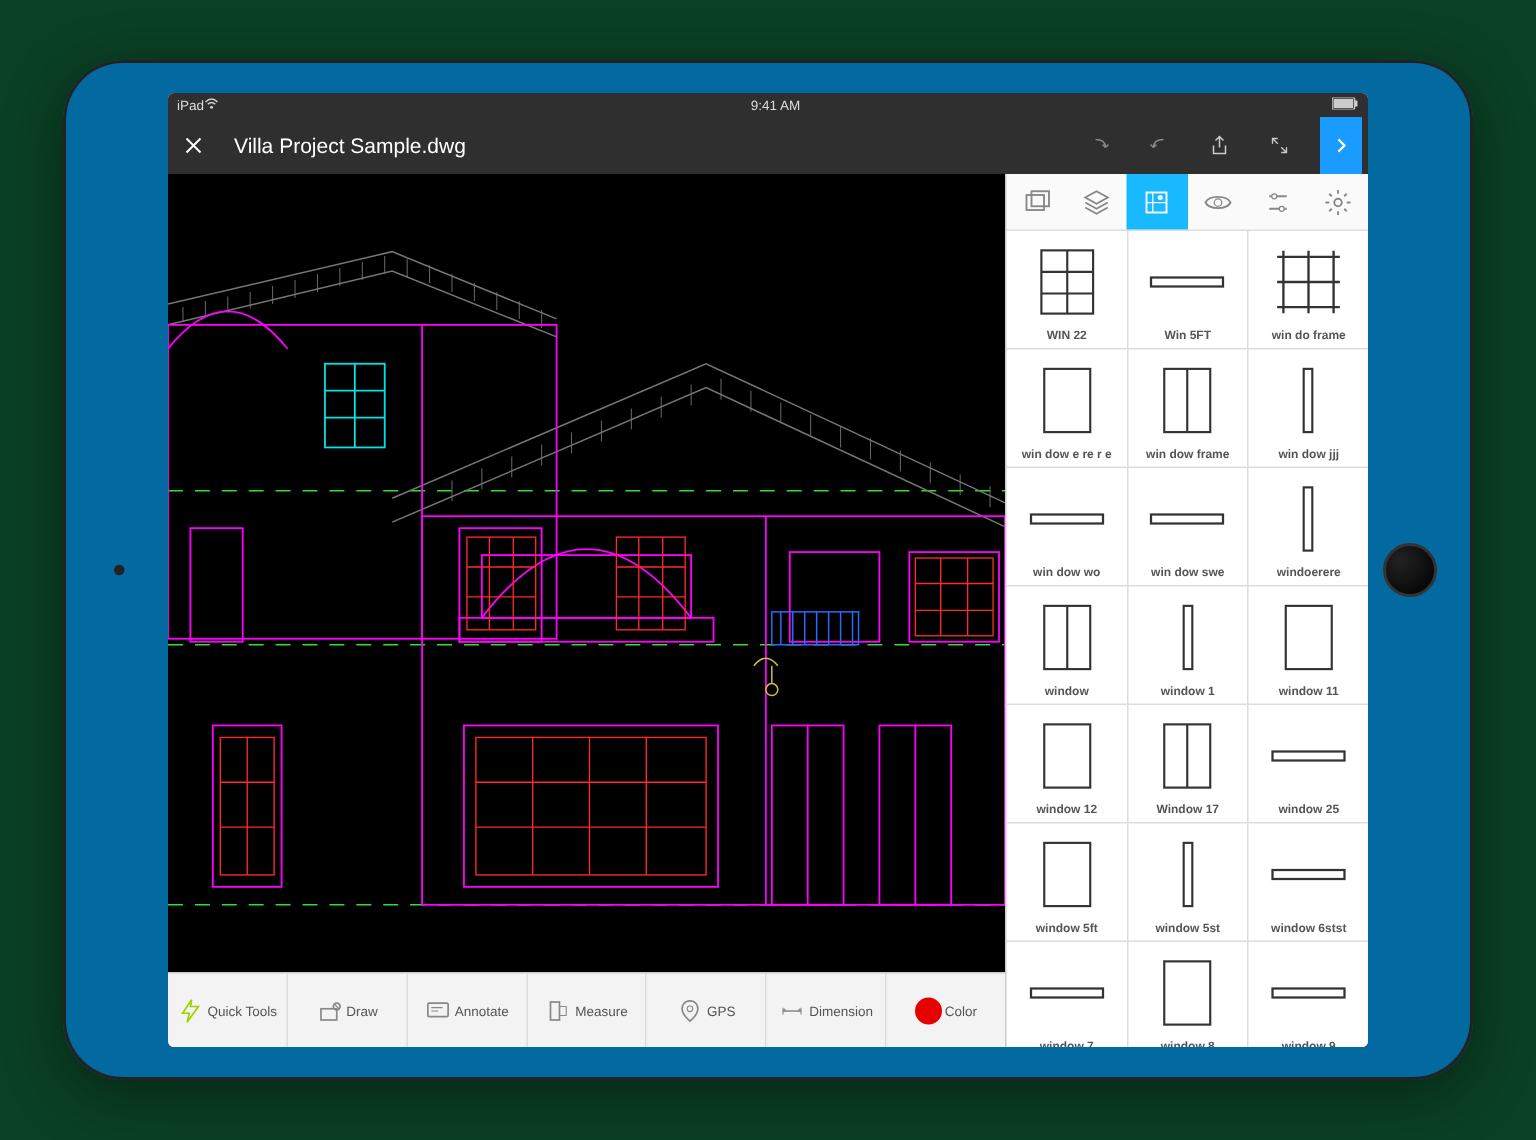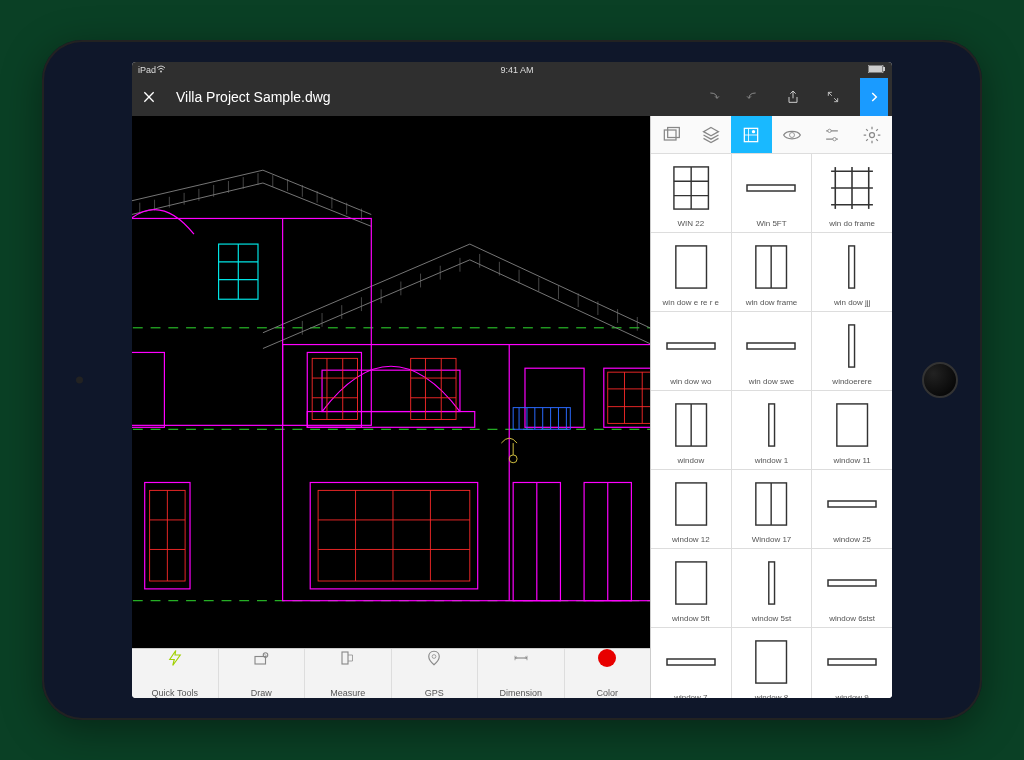--- a/index.html
+++ b/index.html
@@ -5,23 +5,23 @@
   * { box-sizing: border-box; margin: 0; padding: 0; }
   body {
     background: #0a4025;
     font-family: -apple-system, "Helvetica Neue", Arial, sans-serif;
     width: 1024px; height: 760px;
     display: flex; align-items: center; justify-content: center;
     overflow: hidden;
   }
   .ipad-frame {
     width: 940px; height: 680px;
-    background: #0f172a;
+    background: #0369a1;
     border-radius: 40px;
-    padding: 22px 90px;
+    padding: 22px 70px;
     position: relative;
     box-shadow: 0 10px 40px rgba(0,0,0,.4), inset 0 0 0 2px #222;
   }
   .home-button {
     position: absolute; right: 24px; top: 50%; transform: translateY(-50%);
     width: 36px; height: 36px; border: 2px solid #333; border-radius: 50%;
     background: radial-gradient(circle at 30% 30%, #222, #000);
   }
   .camera {
     position: absolute; left: 34px; top: 50%; transform: translateY(-50%);
@@ -57,22 +57,22 @@
     flex: 1; display: flex; flex-direction: column; min-width: 0;
   }
   .drawing {
     flex: 1; background: #000; position: relative; overflow: hidden;
   }
   .bottom-toolbar {
     height: 50px; background: #f3f3f3; border-top: 1px solid #ccc;
     display: flex;
   }
   .tool {
-    flex: 1; display:flex; flex-direction:column; align-items:center;
-    justify-content:space-between; gap:2px; font-size: 9px; color:#555;
+    flex: 1; display:flex; align-items:center;
+    justify-content:center; gap:2px; font-size: 9px; color:#555;
     border-right:1px solid #ddd;
   }
   .tool:last-child { border-right:none; }
   .tool svg, .tool .dot { width: 18px; height: 18px; }
   .dot { border-radius:50%; background:#e80000; }
 
   .side-panel {
     width: 242px; background: #fafafa; border-left:1px solid #ccc;
     display:flex; flex-direction:column;
   }
@@ -92,21 +92,21 @@
     gap:1px; background:#ddd;
   }
   .block-cell {
     background:#fff; height:78px; display:flex; flex-direction:column;
     align-items:center; justify-content:flex-end; padding:4px 2px;
   }
   .block-cell .thumb {
     flex:1; width:100%; display:flex; align-items:center; justify-content:center;
   }
   .block-cell .thumb svg { max-width:52px; max-height:46px; }
-  .block-cell .lbl { font-size:8px; color:#555; text-align:right; line-height:1; margin-top:2px; }
+  .block-cell .lbl { font-size:8px; color:#555; text-align:right; line-height:1; margin-top:2px;font-weight:bold; }
 
   
   .drawing svg { position:absolute; inset:0; width:100%; height:100%; }
 </style>
 </head>
 <body>
 
 <div class="ipad-frame">
   <div class="camera"></div>
   <div class="home-button"></div>
@@ -324,20 +324,28 @@
           <div class="tool">
             <svg viewBox="0 0 24 24">
                 <rect x="4" y="10" width="14" height="10" fill="none" stroke="#888" stroke-width="1.5"></rect>
                 <circle cx="18" cy="8" r="3" fill="none" stroke="#888" stroke-width="1.5"></circle>
                 <path d="M16 6 L20 10" stroke="#888"></path>
               </svg>
             <span>Draw</span>
           </div>
           <div class="tool">
             <svg viewBox="0 0 24 24">
+                <rect x="3" y="5" width="18" height="12" rx="1" fill="none" stroke="#888" stroke-width="1.5"></rect>
+                <line x1="6" y1="9" x2="16" y2="9" stroke="#888"></line>
+                <line x1="6" y1="12" x2="12" y2="12" stroke="#888"></line>
+              </svg>
+            <span>Annotate</span>
+          </div>
+          <div class="tool">
+            <svg viewBox="0 0 24 24">
                 <rect x="4" y="4" width="8" height="16" fill="none" stroke="#888" stroke-width="1.5"></rect>
                 <line x1="12" y1="8" x2="18" y2="8" stroke="#888"></line>
                 <line x1="12" y1="16" x2="18" y2="16" stroke="#888"></line>
                 <line x1="18" y1="8" x2="18" y2="16" stroke="#888"></line>
               </svg>
             <span>Measure</span>
           </div>
           <div class="tool">
             <svg viewBox="0 0 24 24">
                 <path d="M12 3 C7 3 5 7 5 10 C5 15 12 21 12 21 C12 21 19 15 19 10 C19 7 17 3 12 3 Z" fill="none" stroke="#888" stroke-width="1.5"></path>

